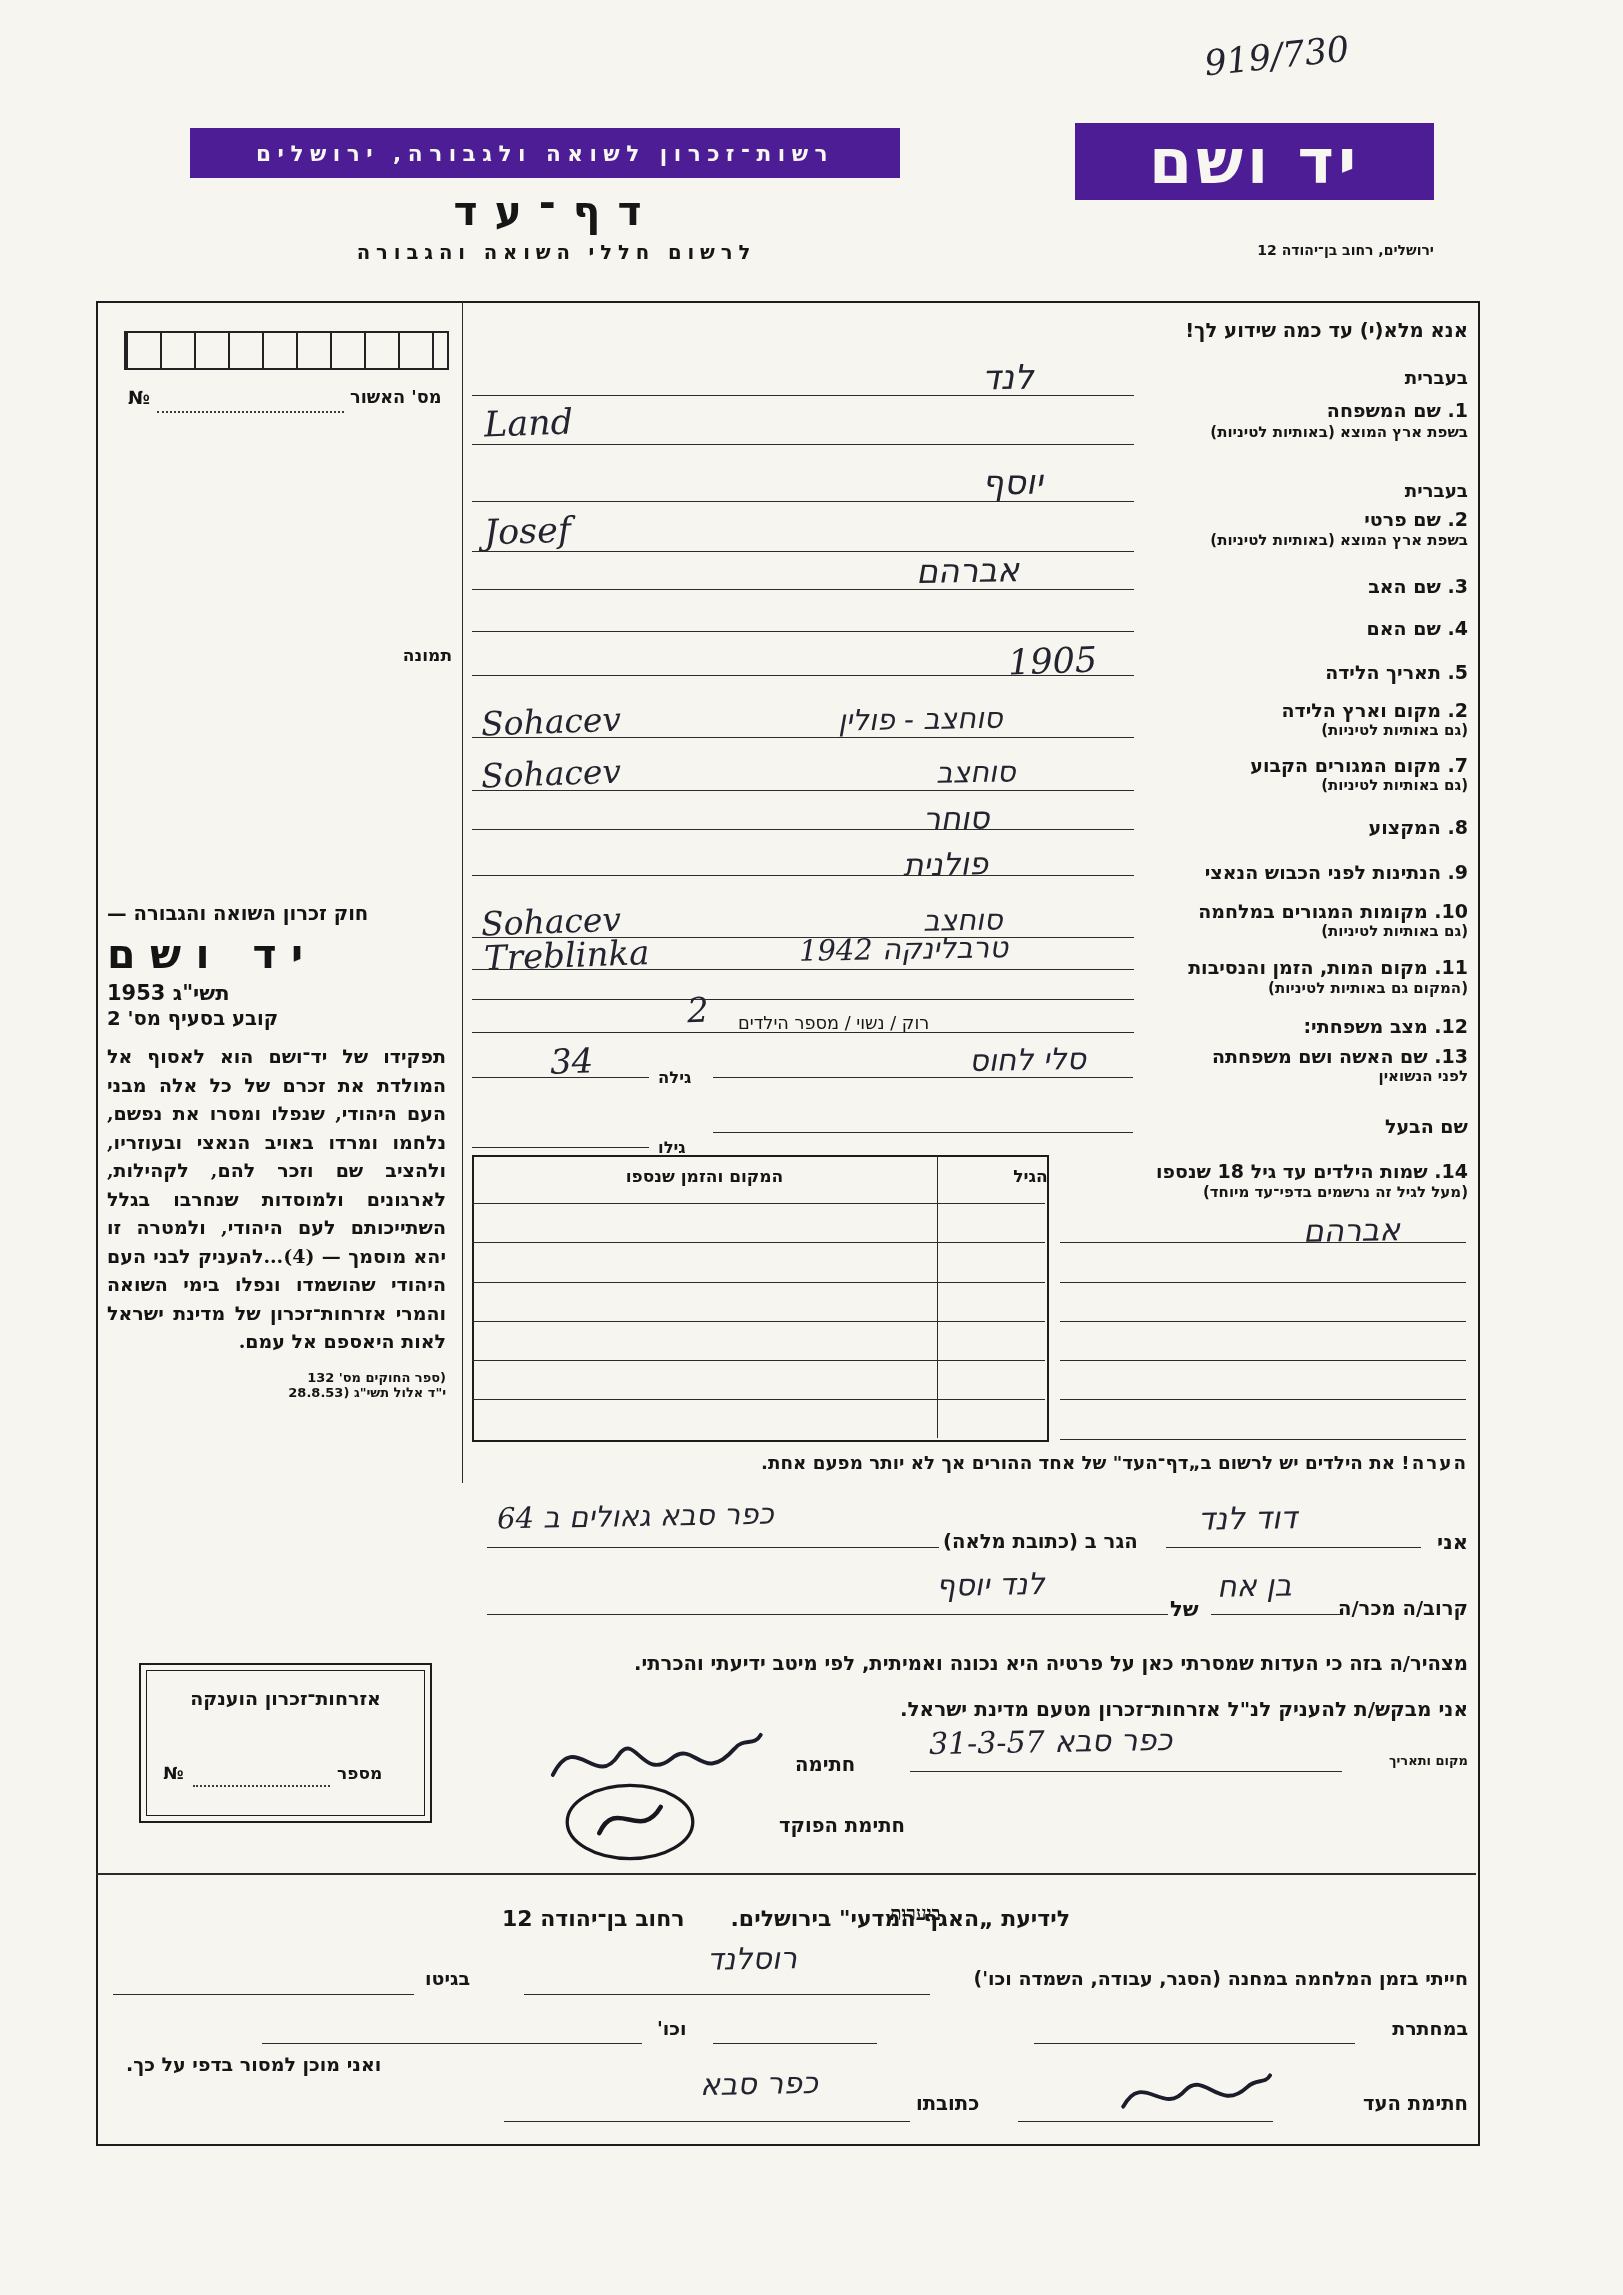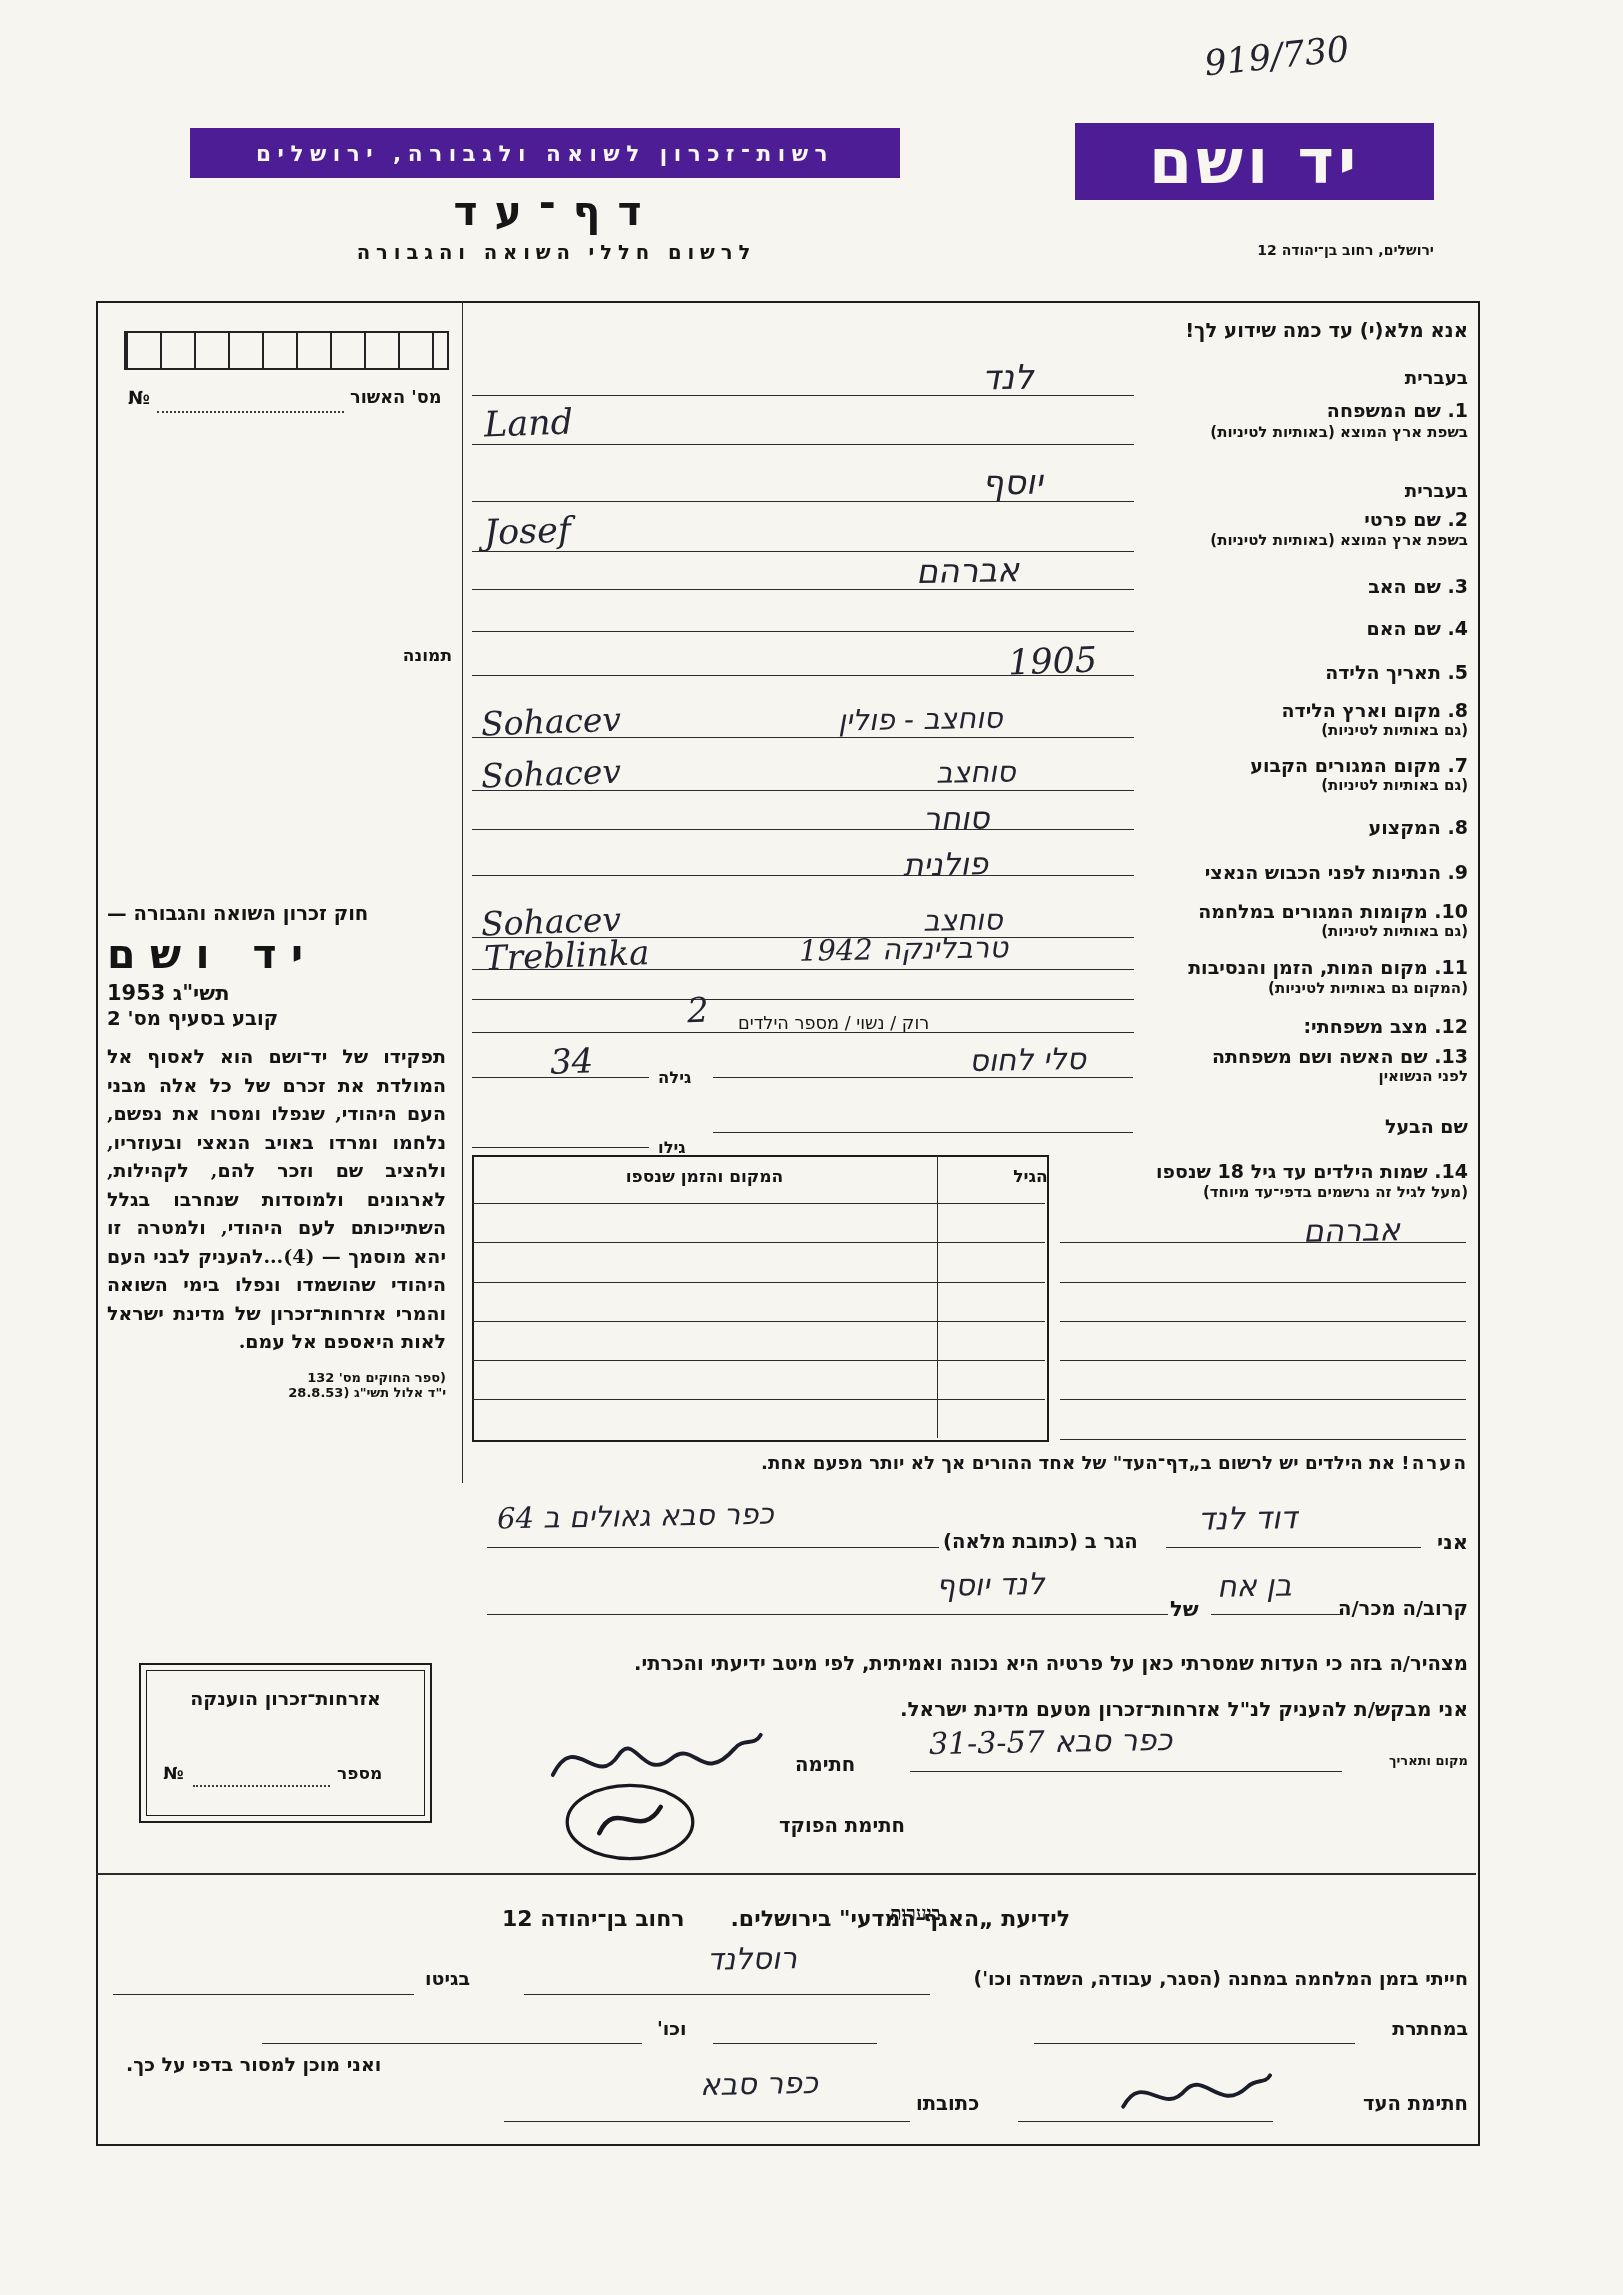--- a/index.html
+++ b/index.html
@@ -90,21 +90,21 @@
 <div class="hw he" style="left:916px;top:551px;font-size:33px;">אברהם</div>
 <div class="rule" style="left:472px;top:589px;width:662px;"></div>
 
 <div class="lb r237" style="top:617px;font-size:19px;">4. שם האם</div>
 <div class="rule" style="left:472px;top:631px;width:662px;"></div>
 
 <div class="lb r237" style="top:661px;font-size:19px;">5. תאריך הלידה</div>
 <div class="hw" style="left:1008px;top:641px;font-size:35px;">1905</div>
 <div class="rule" style="left:472px;top:675px;width:662px;"></div>
 
-<div class="lb r237" style="top:699px;font-size:19px;">8. מקום וארץ הלידה</div>
+<div class="lb r237" style="top:699px;font-size:19px;">2. מקום וארץ הלידה</div>
 <div class="lb r237" style="top:721px;font-size:15px;">(גם באותיות לטיניות)</div>
 <div class="hw" style="left:481px;top:702px;font-size:33px;">Sohacev</div>
 <div class="hw he" style="left:838px;top:702px;font-size:29px;">סוחצב - פולין</div>
 <div class="rule" style="left:472px;top:737px;width:662px;"></div>
 
 <div class="lb r237" style="top:754px;font-size:19px;">7. מקום המגורים הקבוע</div>
 <div class="lb r237" style="top:776px;font-size:15px;">(גם באותיות לטיניות)</div>
 <div class="hw" style="left:481px;top:754px;font-size:33px;">Sohacev</div>
 <div class="hw he" style="left:936px;top:755px;font-size:29px;">סוחצב</div>
 <div class="rule" style="left:472px;top:790px;width:662px;"></div>

